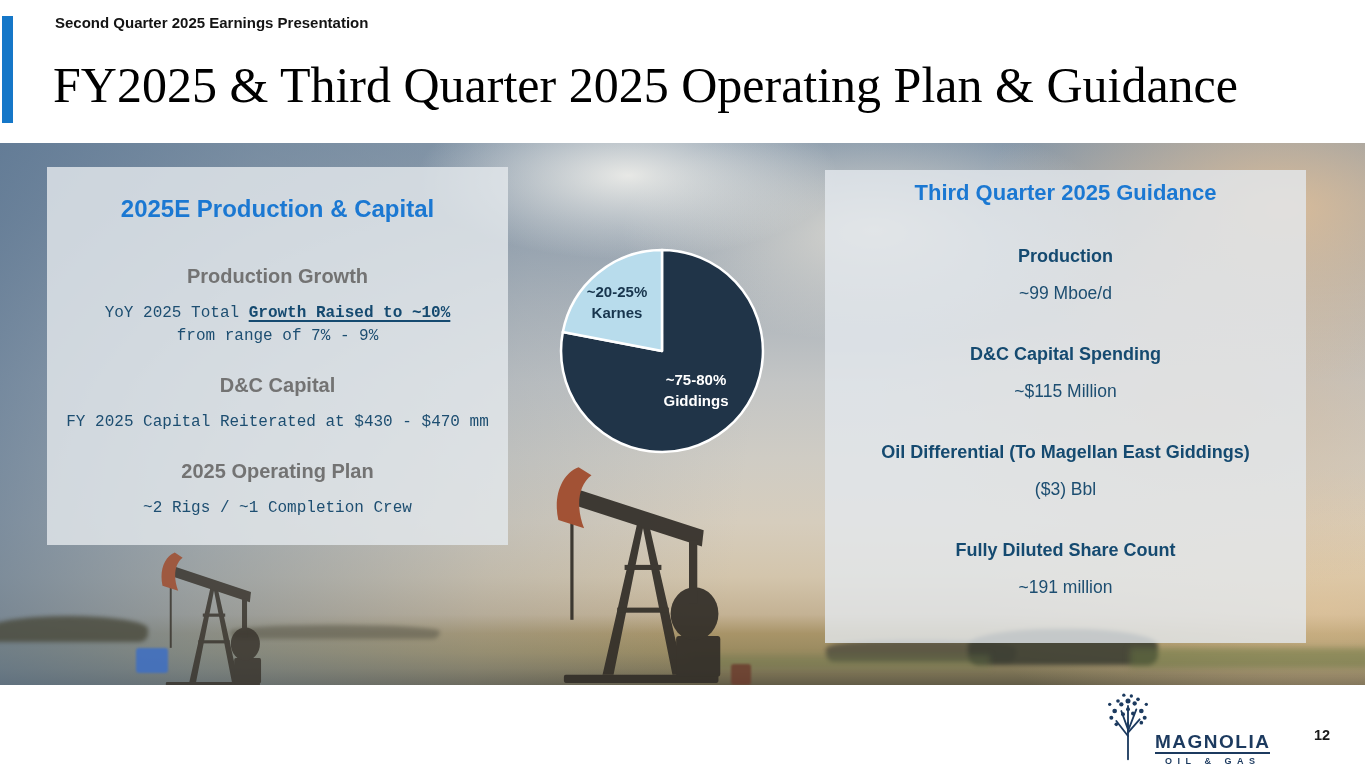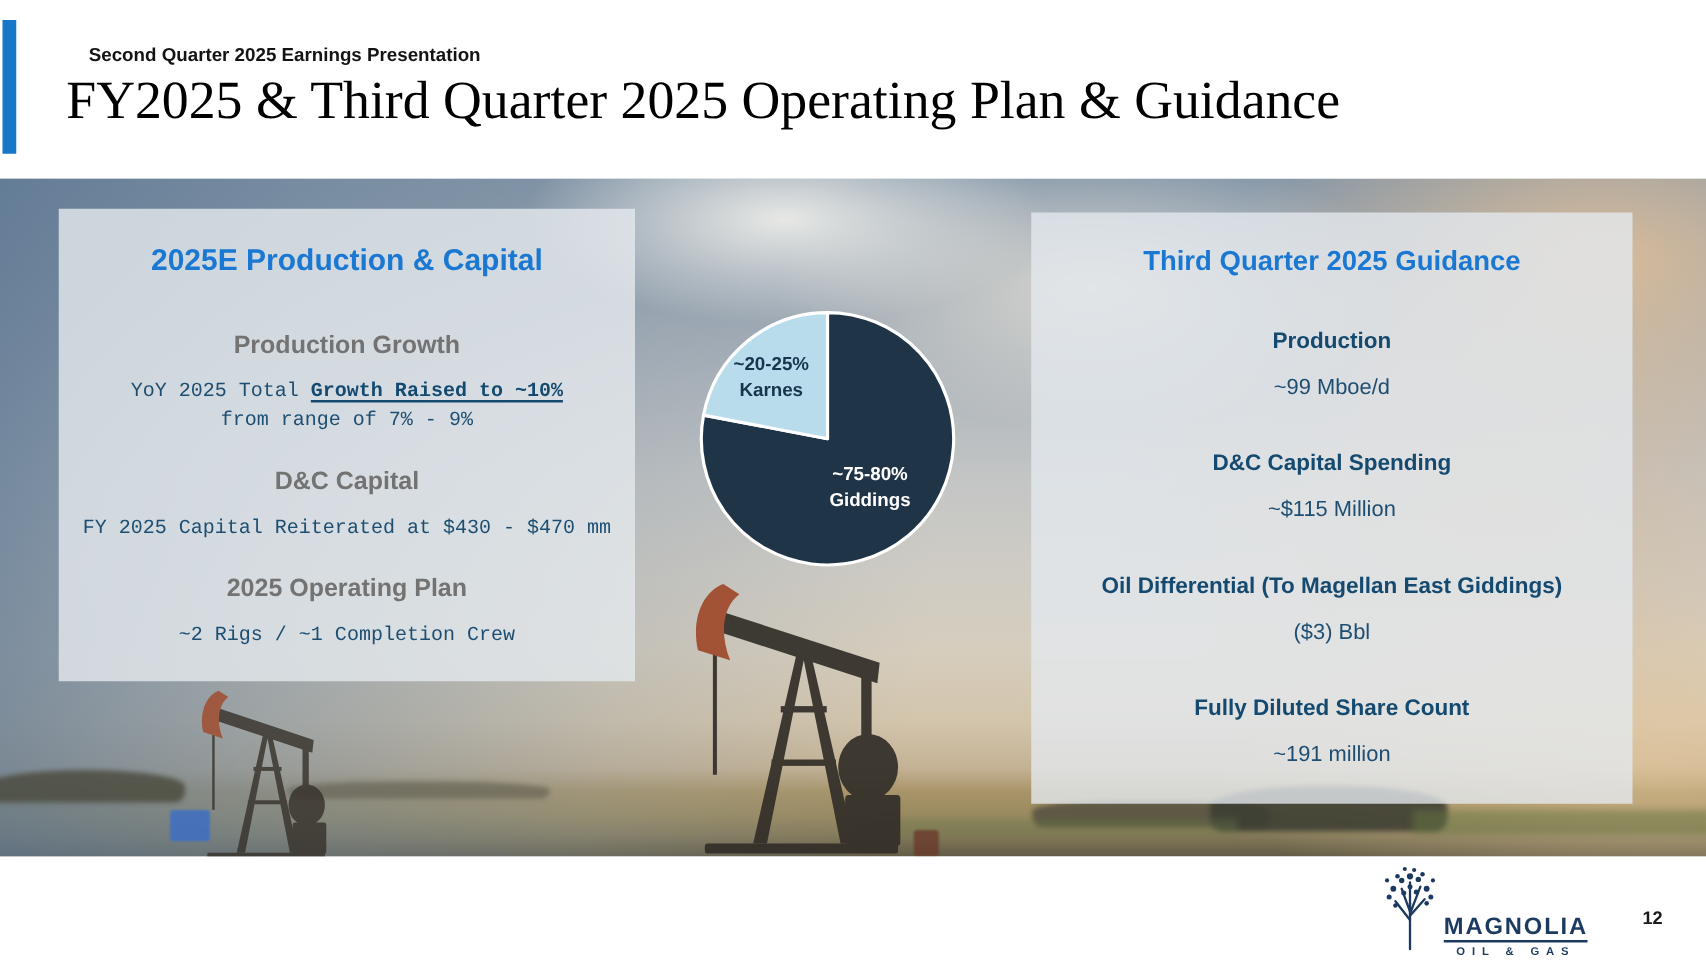--- a/index.html
+++ b/index.html
@@ -1,23 +1,23 @@
 <!DOCTYPE html>
 <html><head>
 <meta charset="utf-8">
 <style>
   html,body{margin:0;padding:0;background:#ffffff;}
   .slide{position:relative;width:1365px;height:768px;background:#ffffff;overflow:hidden;
          font-family:"Liberation Sans",sans-serif;}
 
   
   .accent-bar{position:absolute;left:2px;top:16px;width:11px;height:107px;background:#1577C8;}
-  .eyebrow{position:absolute;left:55px;top:36px;font-size:15px;font-weight:bold;color:#141414;margin-left:16px;}
+  .eyebrow{position:absolute;left:55px;top:14px;font-size:15px;font-weight:bold;color:#141414;}
   .title{position:absolute;left:53px;top:56px;font-family:"Liberation Serif",serif;
-         font-size:43px;color:#000;white-space:nowrap;}
+         font-size:50px;color:#000;white-space:nowrap;}
 
   
   .photo{position:absolute;left:0;top:143px;width:1365px;height:542px;overflow:hidden;
     background:
       radial-gradient(ellipse 300px 120px at 46% 6%, rgba(248,246,240,.85), rgba(248,246,240,0) 70%),
       radial-gradient(ellipse 360px 160px at 64% 16%, rgba(242,234,220,.70), rgba(242,234,220,0) 70%),
       radial-gradient(ellipse 420px 240px at 94% 12%, rgba(228,192,150,.85), rgba(228,192,150,0) 72%),
       radial-gradient(ellipse 460px 280px at 88% 48%, rgba(214,182,146,.60), rgba(214,182,146,0) 70%),
       radial-gradient(ellipse 500px 200px at 97% 86%, rgba(235,203,158,.55), rgba(235,203,158,0) 70%),
       linear-gradient(98deg, rgba(92,118,146,.80) 0%, rgba(112,134,156,.55) 18%, rgba(140,154,168,.25) 38%, rgba(160,166,172,0) 55%),
@@ -43,21 +43,21 @@
   .pumpjack{position:absolute;}
   .pumpjack.big{left:551px;top:312px;width:184px;height:234px;opacity:.93;}
   .pumpjack.small{left:158px;top:402px;width:112px;height:146px;opacity:.82;}
 
   
   .panel{position:absolute;z-index:5;text-align:center;}
   .panel-left{left:47px;top:167px;width:461px;height:378px;background:rgba(227,232,236,.82);}
   .panel-right{left:825px;top:170px;width:481px;height:473px;background:rgba(228,233,237,.80);}
   .blue-h{color:#1B78D2;font-weight:bold;}
   .panel-left .blue-h{font-size:24px;padding-top:28px;}
-  .panel-right .blue-h{font-size:22px;padding-top:26px;}
+  .panel-right .blue-h{font-size:22px;padding-top:10px;}
   .sec-h{font-size:20px;font-weight:bold;color:#737373;}
   .sec-b{font-size:16px;color:#1D4E71;line-height:23px;font-family:Liberation Mono, monospace;}
   .panel-left .sec-h.first{margin-top:42px;}
   .panel-left .sec-b{margin-top:14px;}
   .panel-left .sec-h.next{margin-top:26px;}
   .emph{font-weight:bold;color:#154A70;text-decoration:underline;text-decoration-thickness:2px;text-underline-offset:3px;}
   .g-item .g-label{font-size:18px;font-weight:bold;color:#154A70;margin-top:40px;}
   .g-item .g-value{font-size:17.5px;color:#1D4E71;margin-top:16px;}
 
   

